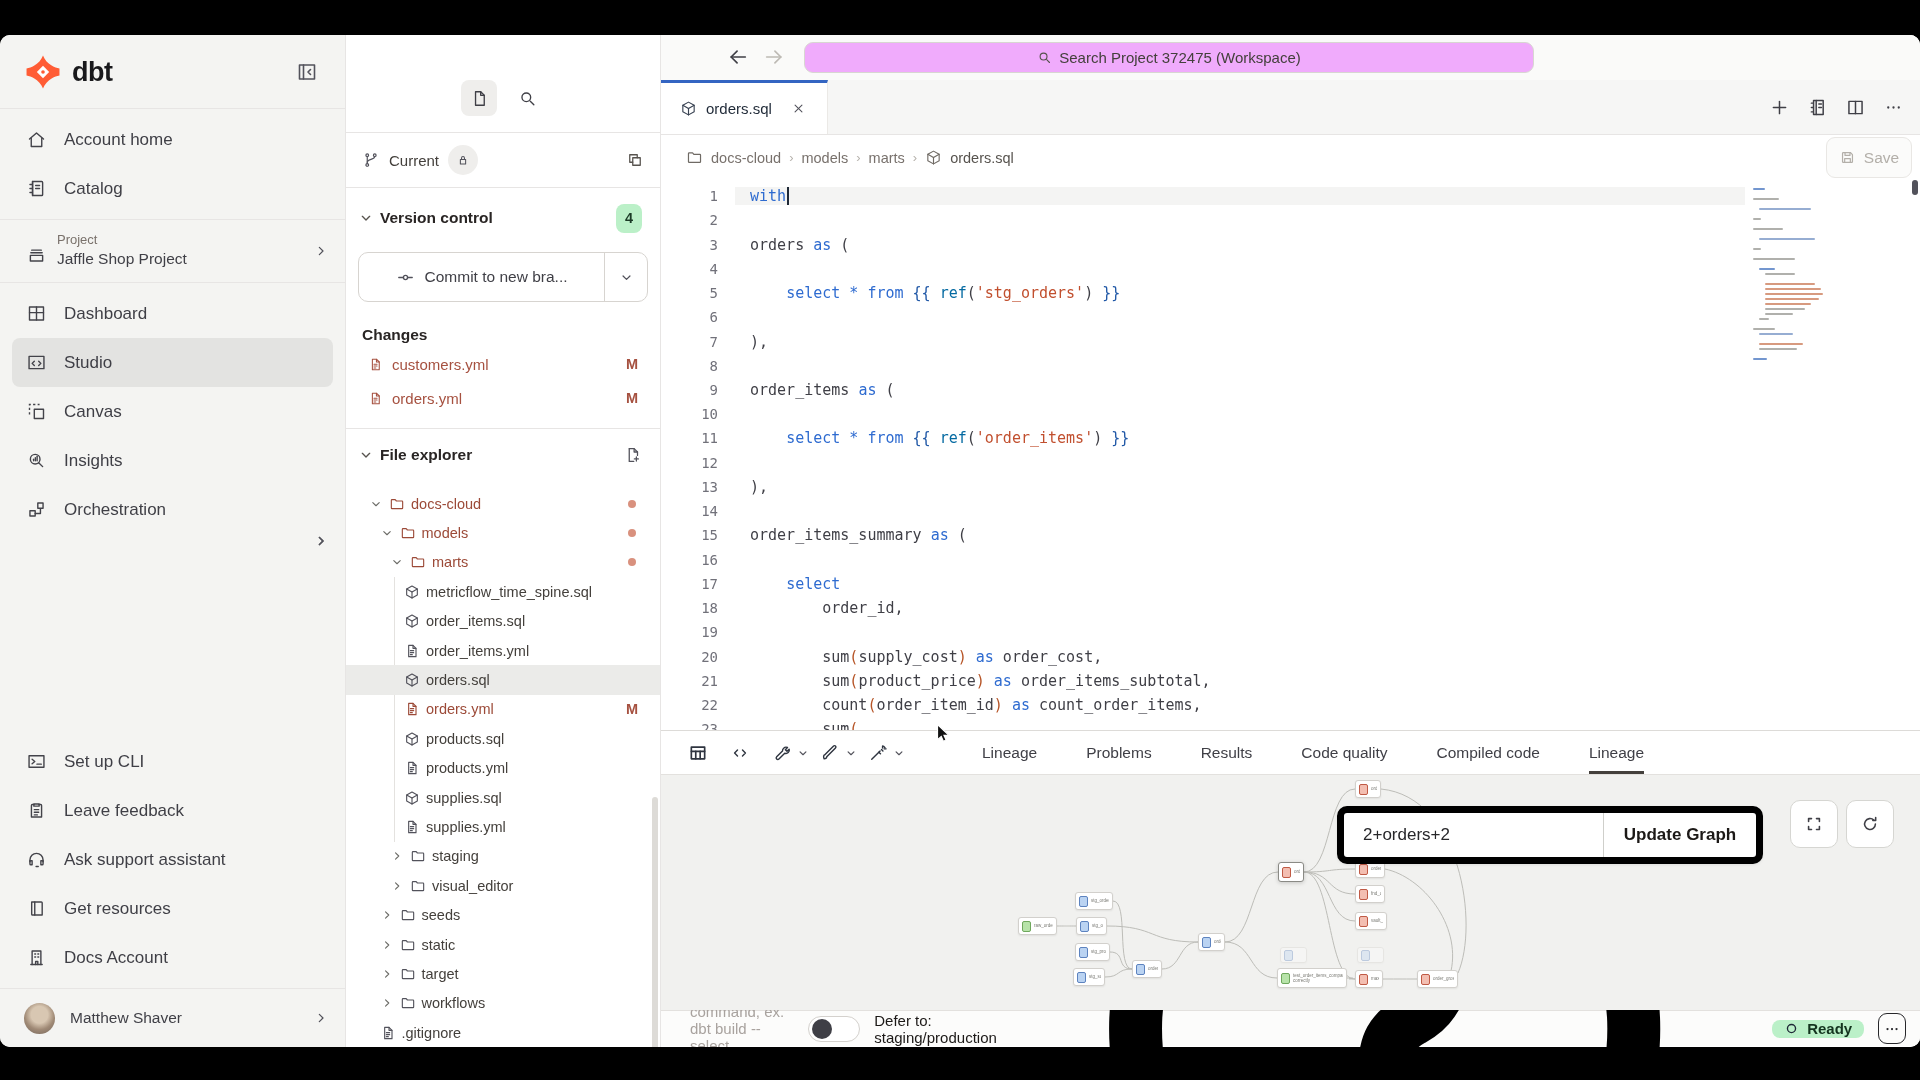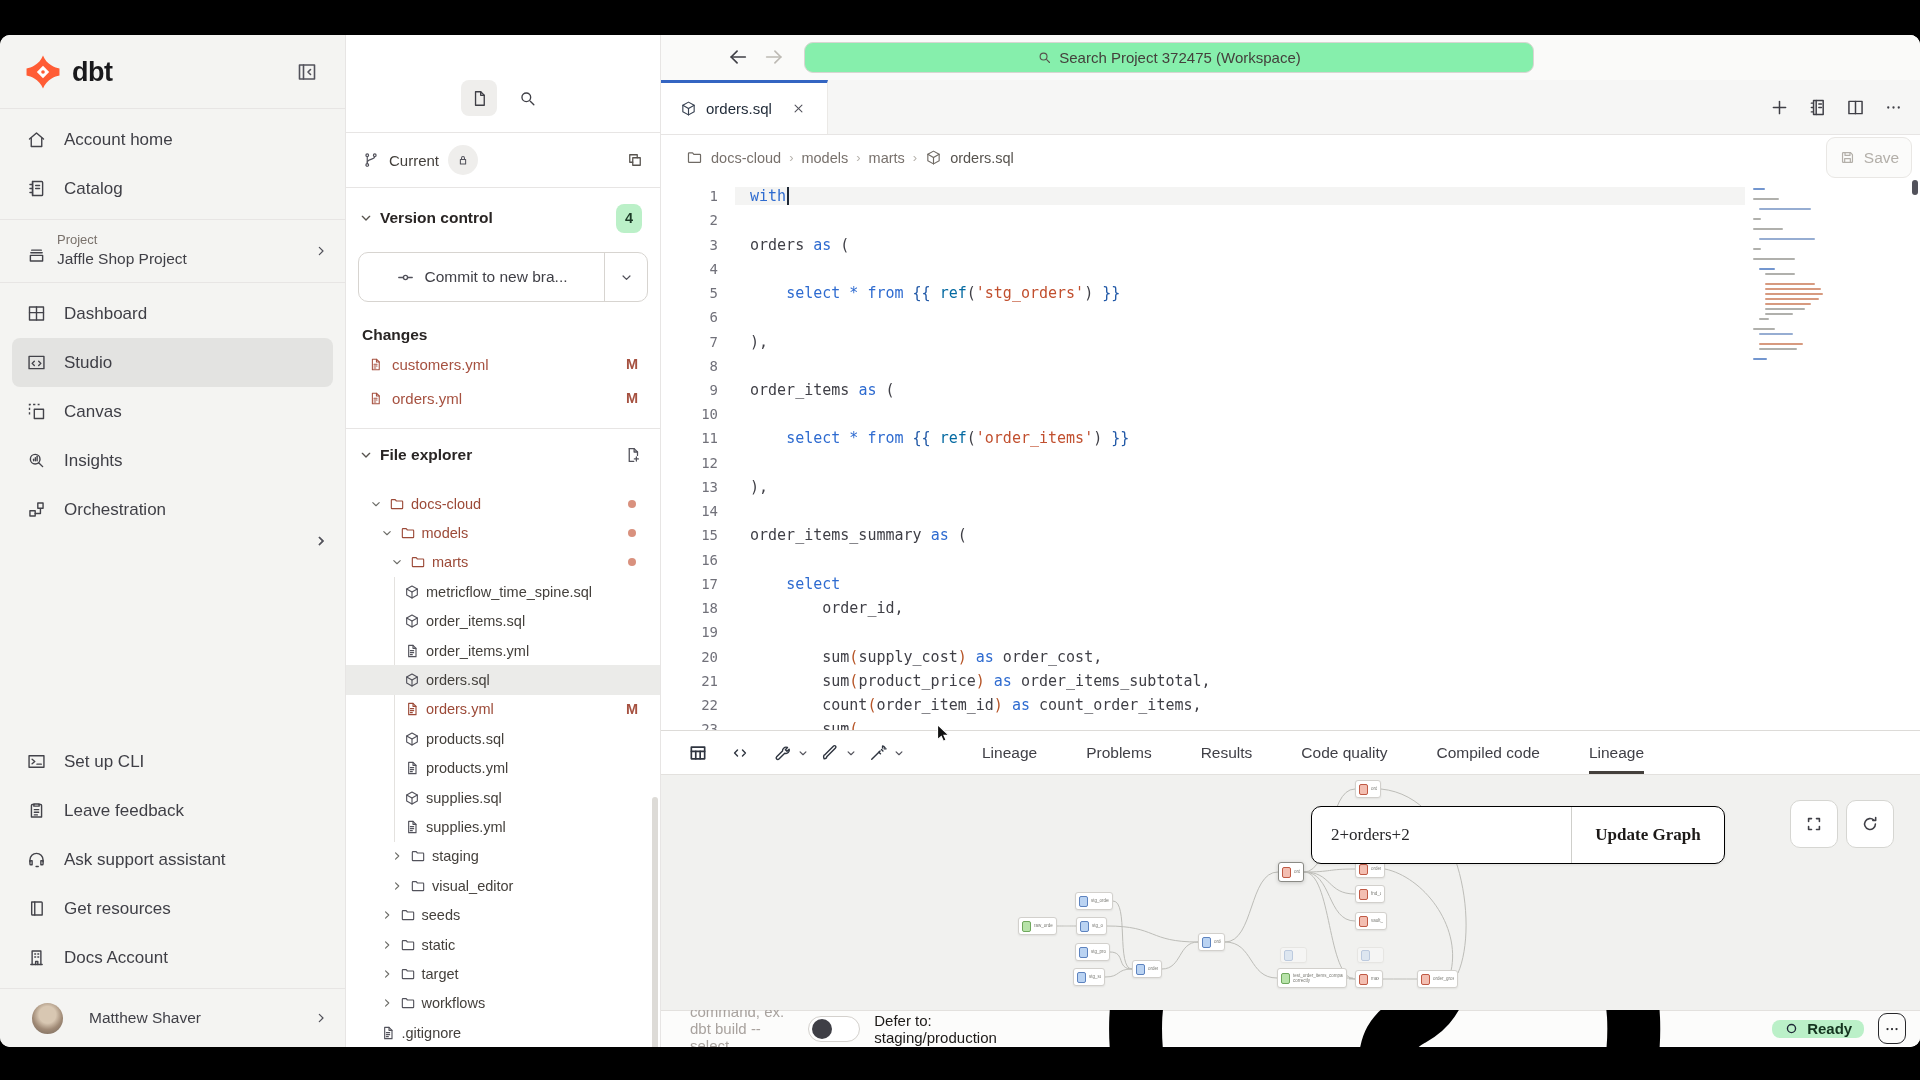--- a/index.html
+++ b/index.html
@@ -25,21 +25,21 @@
   .sb-div { border-top:1px solid #e7e5e4; }
   .sb-project { position:relative; padding:12px 0 14px 0; }
   .sb-project .ic { position:absolute; left:26px; top:24px; width:21px; height:21px; color:#43434a; }
   .sb-project .txt { margin-left:57px; }
   .sb-project .lbl { font-size:13px; color:#79716b; }
   .sb-project .nm { font-size:15.5px; color:#3f3f46; margin-top:3px; }
   .chev-r { position:absolute; right:16px; top:50%; transform:translateY(-50%);
     width:16px; height:16px; color:#52525b; }
   .sb-spacer { flex:1; }
   .sb-user { height:59px; border-top:1px solid #e7e5e4; display:flex; align-items:center;
-    padding-left:32px; gap:26px; position:relative; cursor:pointer; }
+    padding-left:24px; gap:15px; position:relative; cursor:pointer; }
   .avatar { width:31px; height:31px; border-radius:50%;
     background:radial-gradient(circle at 50% 38%, #d8c7b2 0 34%, #a08a76 60%, #6f6257 100%); }
   .sb-user .nm { font-size:15.5px; }
 
   
   #explorer { width:315px; height:100%; background:#fff; border-right:1px solid #e7e5e4;
     display:flex; flex-direction:column; flex:none; color:#44403c; }
   .ex-head { height:98px; border-bottom:1px solid #e7e5e4; display:flex; align-items:flex-start;
     justify-content:center; gap:12px; padding-top:54px; }
   .ex-head .tool { width:36px; height:36px; border-radius:8px; display:flex; align-items:center;
@@ -87,21 +87,21 @@
     border-radius:50%; background:#d9917e; }
   .t-m { position:absolute; right:22px; font-weight:700; font-size:14.5px; color:#a65140; }
   .tree-sb { position:absolute; right:2px; top:322px; width:6px; height:270px; border-radius:3px; background:#dddbd7; }
 
   
   #main { position:relative; flex:1; height:100%; display:flex; flex-direction:column; background:#fff; }
   .topnav { height:45px; background:#fafaf9; position:relative; flex:none; }
   .nav-arrow { position:absolute; top:11px; width:22px; height:22px; }
   .nav-arrow.back { left:66px; color:#3f3f46; cursor:pointer; }
   .nav-arrow.fwd { left:102px; color:#bdbab4; }
-  .searchbar { position:absolute; left:143px; top:7px; width:730px; height:31px; background:#86efac;
+  .searchbar { position:absolute; left:143px; top:7px; width:730px; height:31px; background:#f0abfc;
     border:1px solid #d8d6d2; border-radius:9px; display:flex; align-items:center; justify-content:center;
     gap:7px; color:#44403c; font-size:15px; cursor:text; }
   .searchbar svg { width:15px; height:15px; color:#57534e; }
   .tabstrip { height:55px; background:#f6f6f5; border-bottom:1px solid #e7e5e4; display:flex; flex:none; position:relative; }
   .etab { width:167px; background:#fff; border-top:3px solid #3465c2; border-right:1px solid #ebe9e6;
     display:flex; align-items:center; padding-left:19px; gap:9px; font-size:15px; color:#1f2937; cursor:pointer; }
   .etab .fic { width:17px; height:17px; color:#374151; }
   .etab .x { margin-left:10px; width:15px; height:15px; color:#52525b; }
   .strip-icons { position:absolute; right:16px; top:0; height:55px; display:flex; align-items:center; gap:17px; color:#3f3f46; }
   .strip-icons .ic { width:21px; height:21px; cursor:pointer; }
@@ -149,22 +149,22 @@
     box-shadow:0 1px 2px rgba(0,0,0,.07); display:flex; align-items:center; padding:0 3px; gap:3px; cursor:pointer; }
   .gnode.selnode { border-color:#8a8a85; box-shadow:0 1px 4px rgba(0,0,0,.18); }
   .gnode.ghost { opacity:.35; }
   .gchip { width:9px; height:11px; border-radius:2px; flex:none; }
   .gchip.seed { background:#b7e3a9; border:1px solid #6fa85d; }
   .gchip.stg  { background:#bad3f2; border:1px solid #5d83bf; }
   .gchip.mart { background:#f3beb1; border:1px solid #c05a45; }
   .gchip.test { background:#b7e3a9; border:1px solid #6fa85d; }
   .glabel { font-size:4.5px; color:#7a7a74; line-height:1.2; overflow:hidden; white-space:nowrap; }
   .gnode.two .glabel { white-space:normal; }
-  .lin-controls { position:absolute; left:650px; top:31px; height:58px; display:flex;
-    border:1px solid #000000; border-radius:10px; background:#fff; box-shadow:0 1px 3px rgba(0,0,0,.08); overflow:hidden;font-family:Liberation Serif, serif; }
+  .lin-controls { position:absolute; left:676px; top:31px; height:58px; display:flex;
+    border:7px solid #000000; border-radius:10px; background:#fff; box-shadow:0 1px 3px rgba(0,0,0,.08); overflow:hidden; }
   .lin-input { width:259px; display:flex; align-items:center; padding-left:19px; font-size:17px; color:#27272a; cursor:text; }
   .lin-btn { width:153px; border-left:1px solid #cfcfcb; display:flex; align-items:center; justify-content:center;
     font-size:17px; font-weight:600; color:#1c1917; cursor:pointer; }
   .rnd-btn { position:absolute; top:25px; width:48px; height:48px; background:#fff; border:1px solid #d6d6d2;
     border-radius:10px; display:flex; align-items:center; justify-content:center; color:#3f3f46; cursor:pointer; }
   .rnd-btn svg { width:20px; height:20px; }
 
   
   .cmdbar { height:36px; border-top:1px solid #e3e1de; background:#fcfcfb; display:flex; align-items:center;
     padding:0 14px 0 29px; flex:none; gap:14px; }

